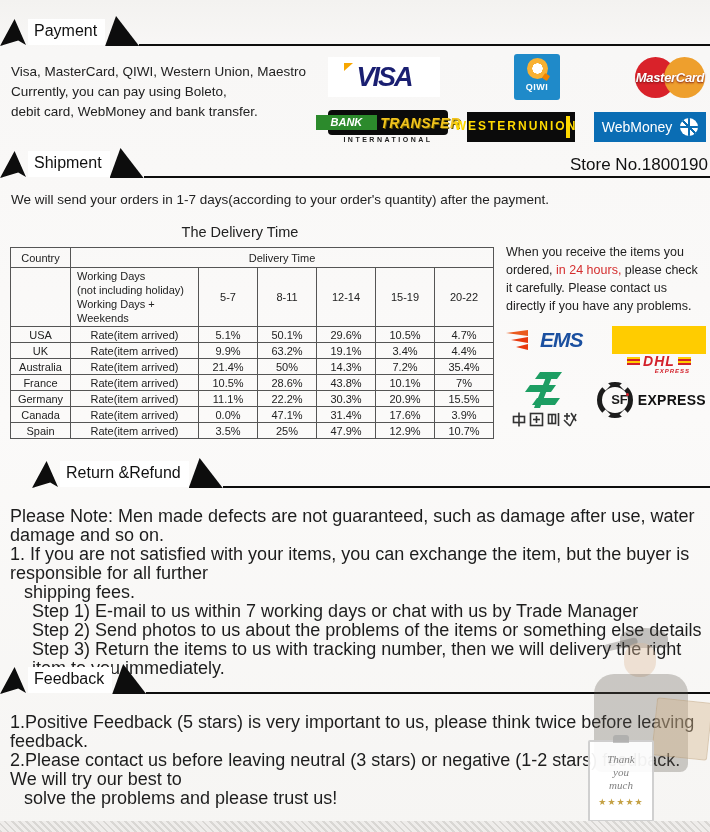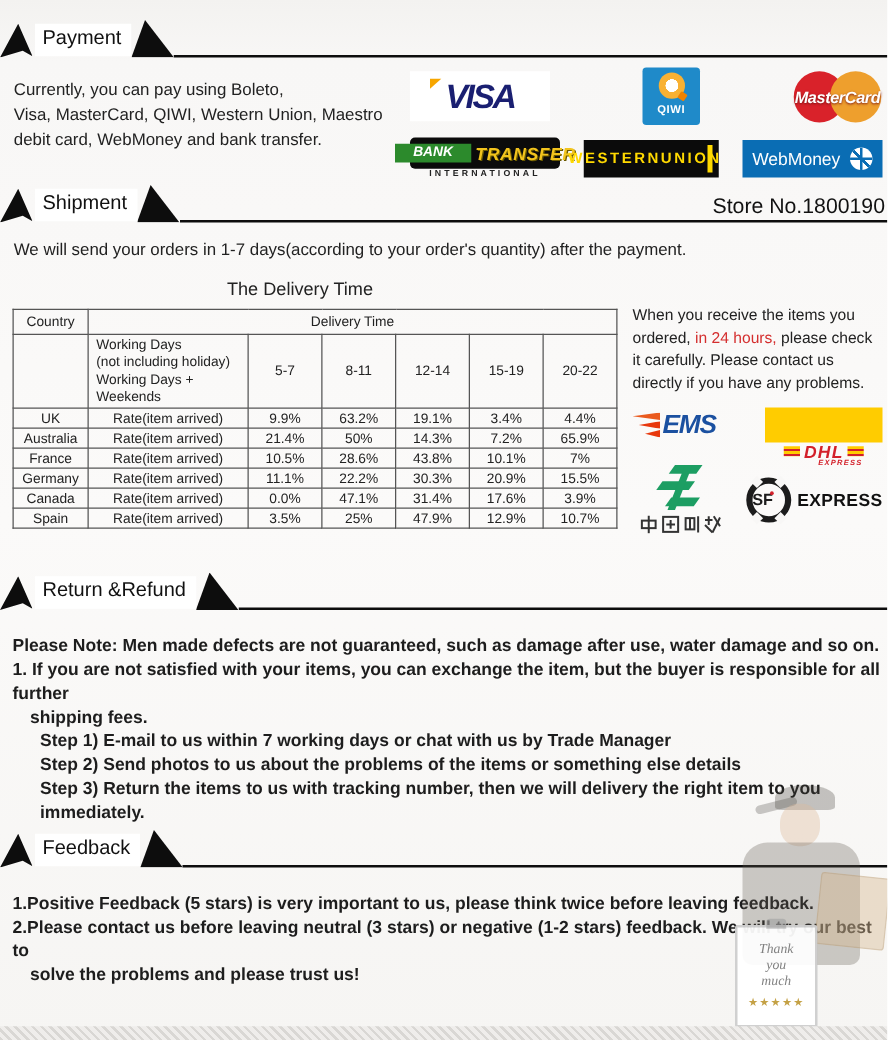--- a/index.html
+++ b/index.html
@@ -84,44 +84,44 @@
   tr.subhdr td { height:48px; }
   tr.cty td { height:16px; }
 
   .ship-note { position:absolute; left:506px; top:243px; width:200px; font-size:12.5px; line-height:18px; color:#222; }
   .red { color:#d42e2e; }
 
   .carriers { position:absolute; left:506px; top:326px; width:200px; }
   .car-row { display:flex; align-items:center; justify-content:space-between; }
   .car-row.c2 { margin-top:18px; align-items:center; }
 
-  .logo-ems { display:flex; align-items:center; gap:2px; }
+  .logo-ems { display:flex; align-items:center; gap:12px; }
   .ems-wing { display:flex; flex-direction:column; gap:1px; align-items:flex-end; }
   .ems-f { background:#ea5a1e; clip-path:polygon(0 50%,100% 0,100% 100%); height:6px; }
   .ems-f1 { width:22px; } .ems-f2 { width:17px; background:#e8380d; } .ems-f3 { width:12px; background:#e8380d; }
   .ems-t { font-style:italic; font-weight:900; font-size:21px; color:#1b50a0; letter-spacing:-1px; }
 
   .logo-dhl { width:94px; height:28px; background:#ffcc00; display:flex; flex-direction:column; align-items:center; justify-content:center; }
   .dhl-row { display:flex; align-items:center; gap:3px;margin-top:46px; }
   .dhl-dash { width:13px; height:8px; background:repeating-linear-gradient(0deg,#d3202a 0 2px,#ffcc00 2px 4px); }
   .dhl-t { font-style:italic; font-weight:900; font-size:14px; color:#d3202a; letter-spacing:1px; }
   .dhl-sub { font-style:italic; font-weight:700; font-size:6px; color:#d3202a; align-self:flex-end; margin:-1px 16px 0 0; letter-spacing:1px; }
 
   .logo-cnpost { display:flex; flex-direction:column; align-items:center; width:78px; gap:2px; }
   .logo-sf { display:flex; align-items:center; gap:5px; }
   .sf-ring { width:36px; height:36px; border-radius:50%; border:5px solid #1c1c1c; position:relative;
-             display:flex; align-items:center; justify-content:flex-start; }
+             display:flex; align-items:center; justify-content:flex-end; }
   .sf-notch { position:absolute; width:7px; height:7px; background:#f8f7f6; transform:rotate(45deg); }
   .sf-n1 { top:-5px; left:0px; } .sf-n2 { top:-5px; right:0px; } .sf-n3 { bottom:-5px; left:0px; } .sf-n4 { bottom:-5px; right:0px; }
   .sf-t { font-weight:900; font-size:13px; color:#1c1c1c; position:relative; }
   .sf-t::after { content:""; position:absolute; right:-1px; top:1px; width:3px; height:3px; border-radius:50%; background:#d3202a; }
   .sf-express { font-weight:800; font-size:14px; color:#111; letter-spacing:.3px; }
 
   
-  .para-block { position:absolute; left:10px; font-size:14px; line-height:19px; color:#1d1d1d;font-weight:bold; }
+  .para-block { position:absolute; left:10px; font-size:18px; line-height:19px; color:#1d1d1d; }
   .ind1 { padding-left:14px; }
   .ind2 { padding-left:22px; }
 
   
   .man { position:absolute; right:4px; bottom:10px; width:152px; height:194px; }
   .man-cap { position:absolute; top:0; left:66px; width:48px; height:20px; background:rgba(70,65,60,.30); border-radius:50% 50% 12% 12%; }
   .man-brim { position:absolute; top:13px; left:50px; width:34px; height:7px; background:rgba(70,65,60,.28); border-radius:4px; transform:rotate(-14deg); }
   .man-face { position:absolute; top:15px; left:70px; width:32px; height:34px; background:rgba(222,186,156,.38); border-radius:45%; }
   .man-shirt { position:absolute; top:46px; left:40px; width:94px; height:98px; background:rgba(96,88,80,.30); border-radius:20px 20px 8px 8px; }
   .man-box { position:absolute; top:72px; right:-4px; width:56px; height:58px; background:rgba(214,184,144,.42); transform:rotate(6deg); border-radius:3px; box-shadow:inset 0 0 0 1px rgba(150,120,80,.2); }
@@ -140,22 +140,22 @@
 <div class="page">
 
   <div class="sec" style="top:14px;">
     <div class="tri-l"></div>
     <div class="sec-label">Payment</div>
     <div class="tri-r"></div>
     <div class="sec-line"></div>
   </div>
 
   <div class="pay-desc">
+    <div>Visa, MasterCard, QIWI, Western Union, Maestro</div>
     <div>Currently, you can pay using Boleto,</div>
-    <div>Visa, MasterCard, QIWI, Western Union, Maestro</div>
     <div>debit card, WebMoney and bank transfer.</div>
   </div>
 
   <div class="logo-zone">
     <div class="logo-row">
       <div class="logo-visa">
         <span class="visa-flag"></span>
         <span class="visa-t">VISA</span>
       </div>
       <div class="logo-qiwi">
@@ -212,36 +212,45 @@
           <div>(not including holiday)</div>
           <div>Working Days + Weekends</div>
         </td>
         <td class="rate">5-7</td>
         <td class="rate">8-11</td>
         <td class="rate">12-14</td>
         <td class="rate">15-19</td>
         <td class="rate">20-22</td>
       </tr>
       <tr class="cty">
+        <td class="country">USA</td>
+        <td class="ratelab">Rate(item arrived)</td>
+        <td class="rate">5.1%</td>
+        <td class="rate">50.1%</td>
+        <td class="rate">29.6%</td>
+        <td class="rate">10.5%</td>
+        <td class="rate">4.7%</td>
+      </tr>
+      <tr class="cty">
         <td class="country">UK</td>
         <td class="ratelab">Rate(item arrived)</td>
         <td class="rate">9.9%</td>
         <td class="rate">63.2%</td>
         <td class="rate">19.1%</td>
         <td class="rate">3.4%</td>
         <td class="rate">4.4%</td>
       </tr>
       <tr class="cty">
         <td class="country">Australia</td>
         <td class="ratelab">Rate(item arrived)</td>
         <td class="rate">21.4%</td>
         <td class="rate">50%</td>
         <td class="rate">14.3%</td>
         <td class="rate">7.2%</td>
-        <td class="rate">65.9%</td>
+        <td class="rate">35.4%</td>
       </tr>
       <tr class="cty">
         <td class="country">France</td>
         <td class="ratelab">Rate(item arrived)</td>
         <td class="rate">10.5%</td>
         <td class="rate">28.6%</td>
         <td class="rate">43.8%</td>
         <td class="rate">10.1%</td>
         <td class="rate">7%</td>
       </tr>
@@ -330,21 +339,21 @@
           <span class="sf-notch sf-n2"></span>
           <span class="sf-notch sf-n3"></span>
           <span class="sf-notch sf-n4"></span>
           <span class="sf-t">SF</span>
         </div>
         <span class="sf-express">EXPRESS</span>
       </div>
     </div>
   </div>
 
-  <div class="sec" style="top:456px;">
+  <div class="sec" style="top:456px;padding-left:32px;">
     <div class="tri-l"></div>
     <div class="sec-label">Return &amp;Refund</div>
     <div class="tri-r"></div>
     <div class="sec-line"></div>
   </div>
 
   <div class="para-block" style="top:507px; width:694px;">
     <div>Please Note: Men made defects are not guaranteed, such as damage after use, water damage and so on.</div>
     <div>1. If you are not satisfied with your items, you can exchange the item, but the buyer is responsible for all further</div>
     <div class="ind1">shipping fees.</div>

